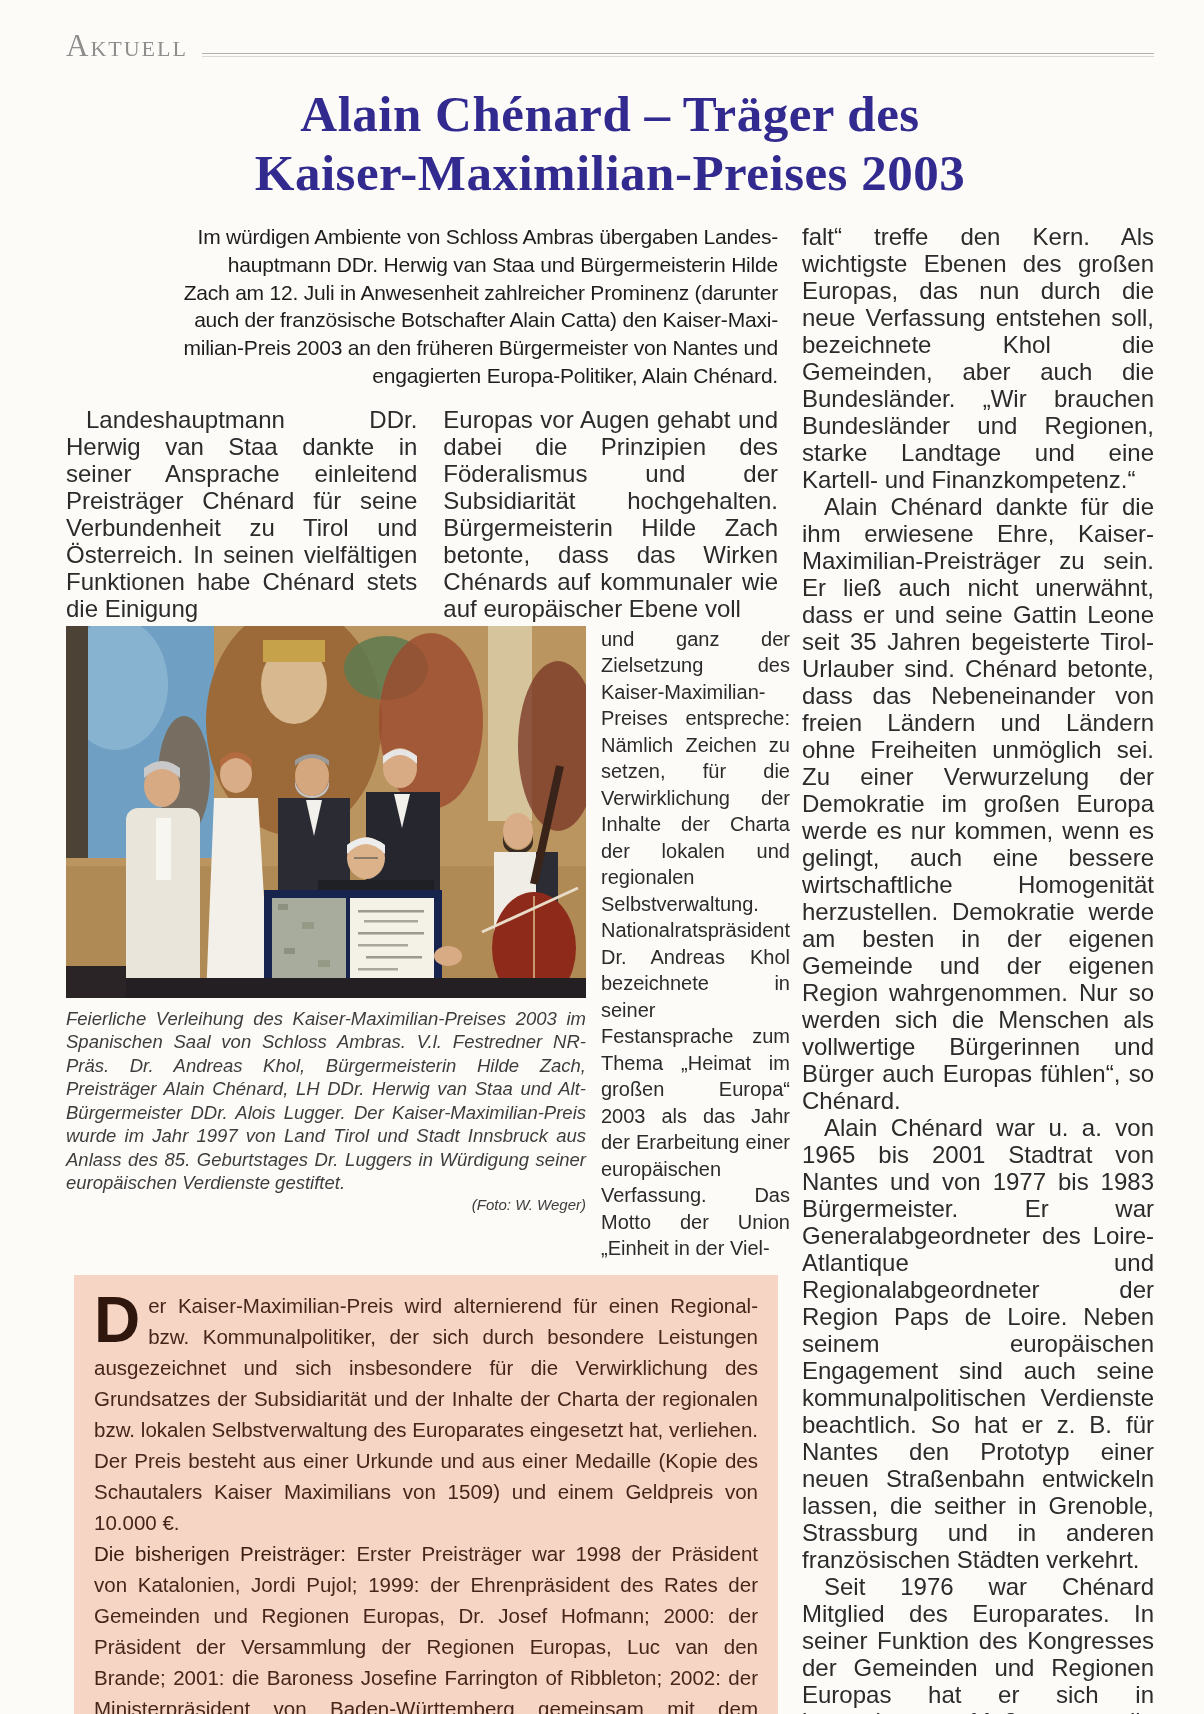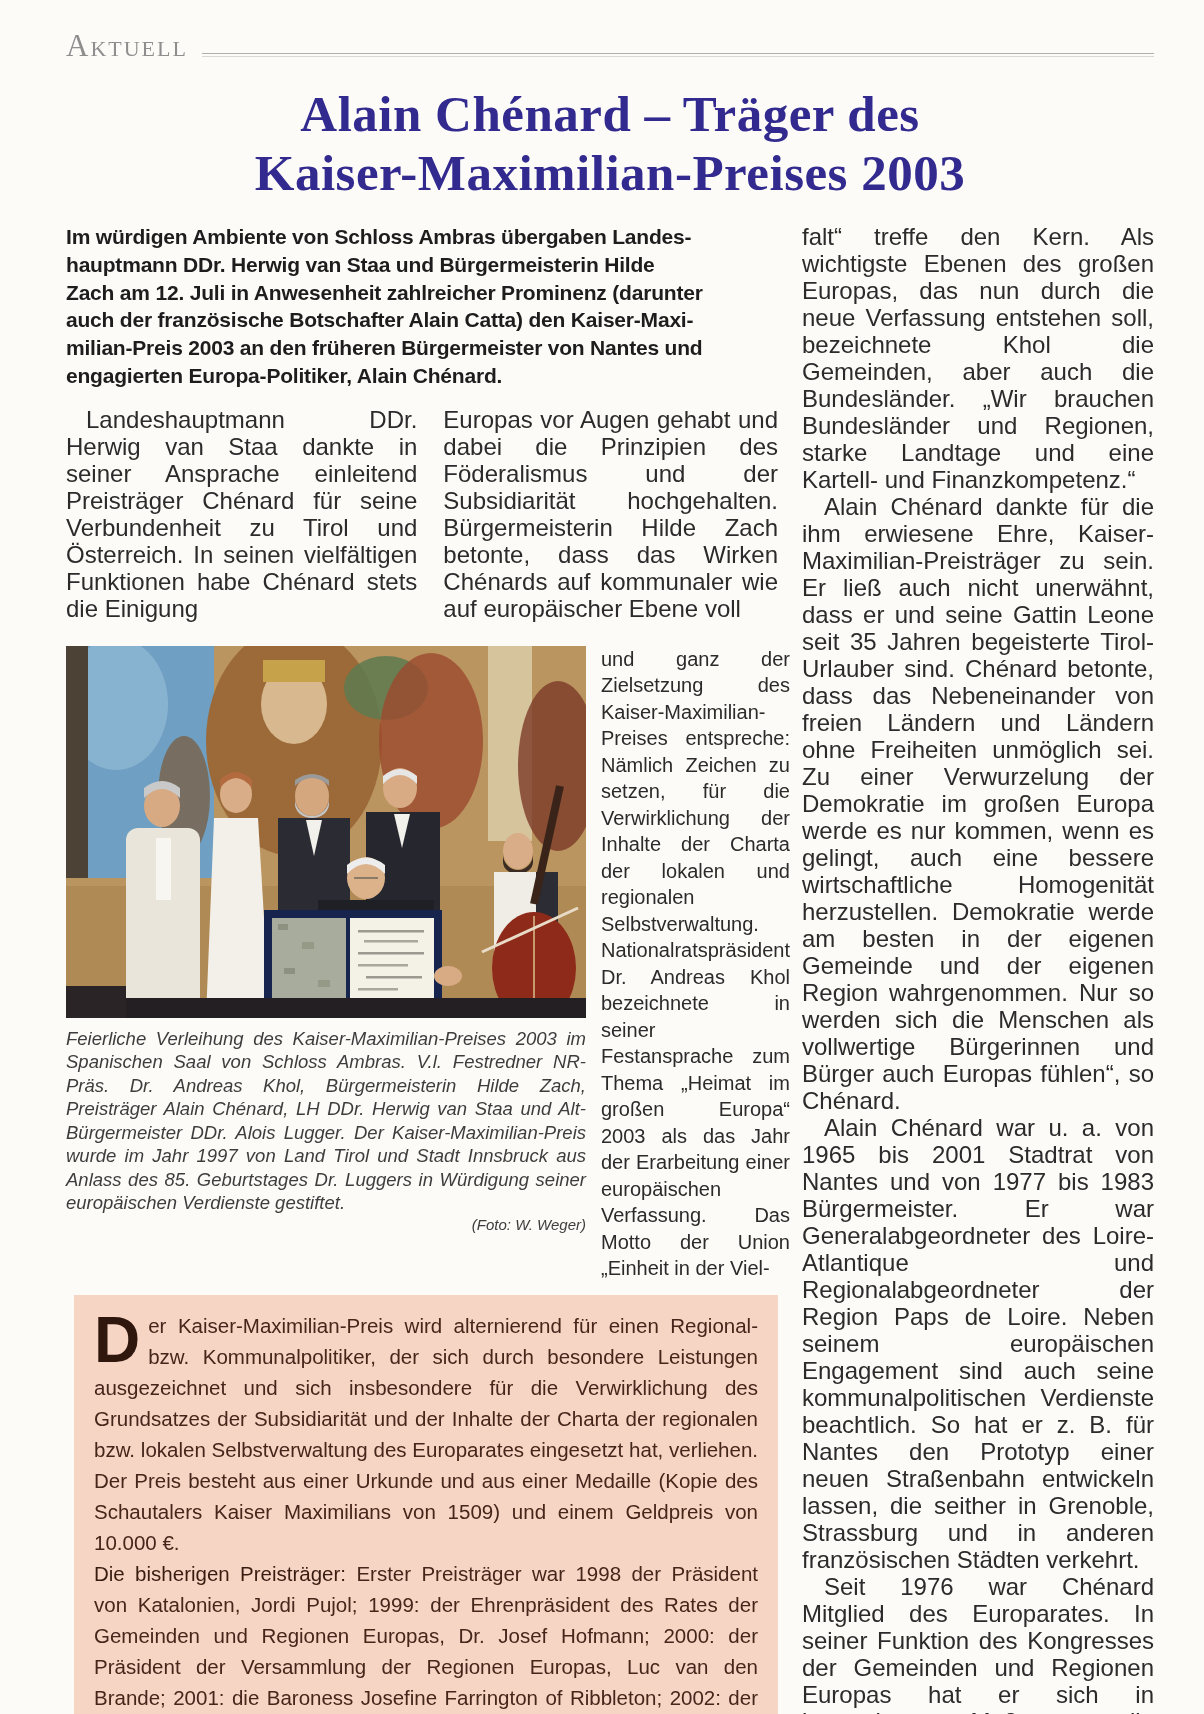--- a/index.html
+++ b/index.html
@@ -40,38 +40,38 @@
     text-align: center;
     white-space: pre-line;
     margin: 24px 10px 20px;
     letter-spacing: 0.5px;
   }
   .main { display: flex; gap: 24px; }
   .left  { width: 712px; flex: none; }
   .right { flex: 1; min-width: 0; }
   
   .intro {
-    font-weight: 700;
+    font-weight: 400;
     font-size: 21px;
     line-height: 1.32;
     letter-spacing: -0.2px;
-    text-align: left;
+    text-align: right;
     white-space: pre-line;
     color: #1d1d1d;
     margin: 0 0 16px;
   }
   
   .body {
     font-size: 24px;
     line-height: 27px;
     text-align: justify;
     margin: 0;
     color: #2b2b2b;
   }
-  .cols { display: flex; gap: 26px; margin-bottom: 24px; }
+  .cols { display: flex; gap: 26px; margin-bottom: 4px; }
   .col1 { flex: 1.05; text-indent: 20px; }
   .col2 { flex: 1; }
   .photo-row { display: flex; gap: 15px; }
   .photo-col { width: 520px; flex: none; }
   .photo { margin: 0; width: 520px; height: 372px; overflow: hidden; background:#9c7747; }
   .narrow { font-size: 20px; line-height: 26.5px; }
   .caption {
     font-style: italic;
     font-size: 18.5px;
     line-height: 23.5px;

